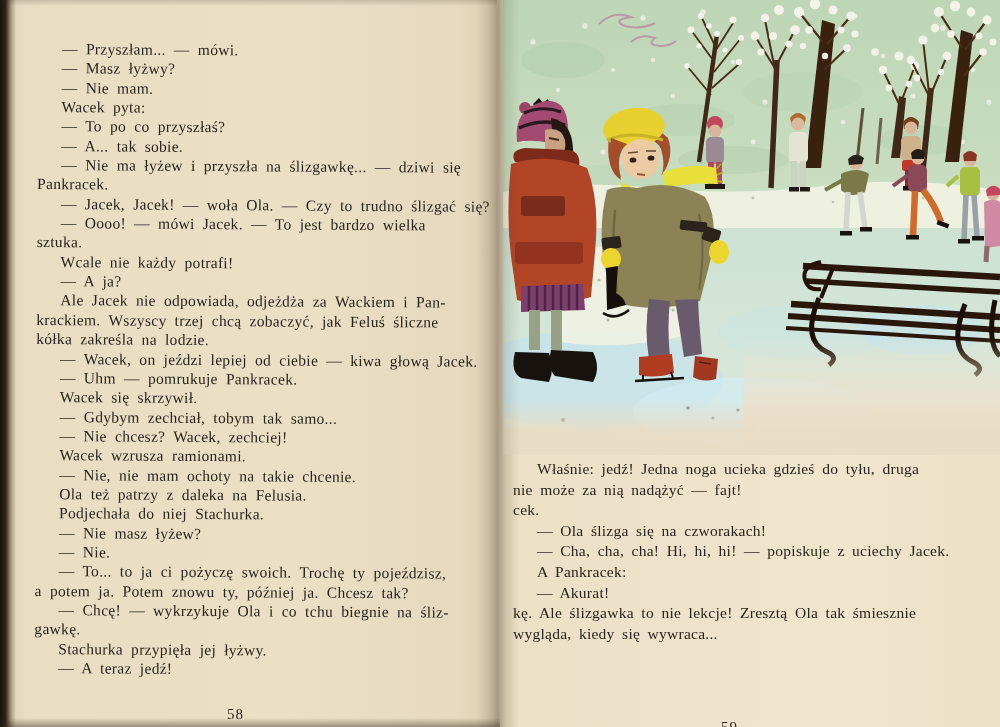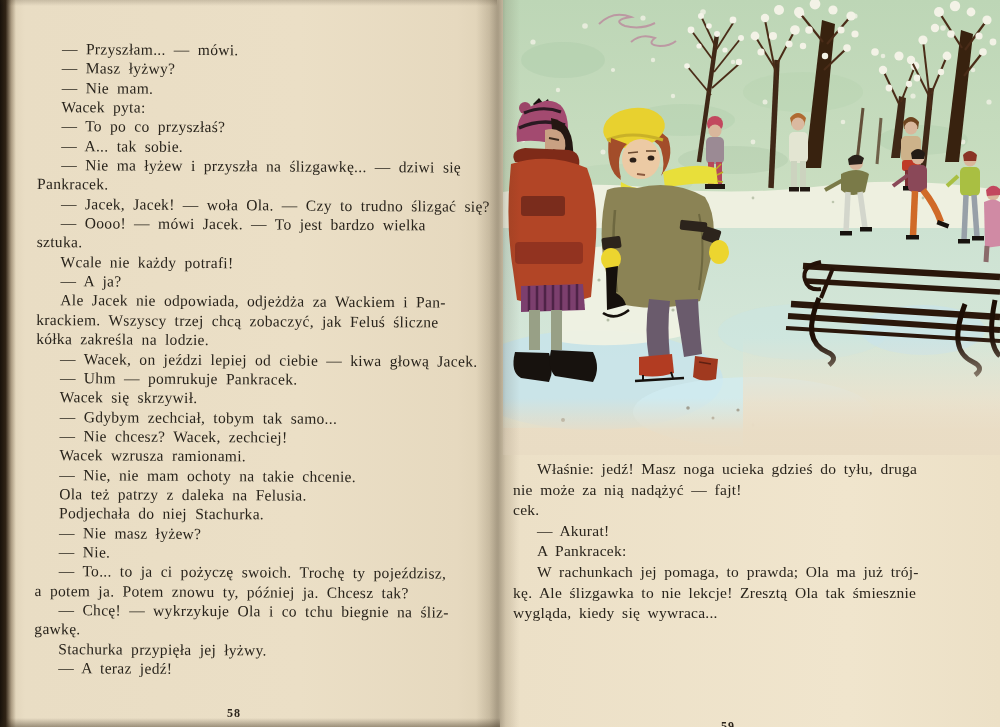--- a/index.html
+++ b/index.html
@@ -26,21 +26,21 @@
     word-spacing:4px;letter-spacing:0.3px;
     transform:rotate(0.35deg);transform-origin:0 0;
   }
   .right-text{
     left:16px;top:459px;width:438px;
     font-size:15.5px;line-height:20.6px;
     word-spacing:3.4px;letter-spacing:0.25px;
   }
   .tline.ind{padding-left:24px;}
   .pagenum{
-    position:absolute;font-weight:bold;font-size:12px;color:#2b241b;letter-spacing:1px;
+    position:absolute;font-weight:normal;font-size:15px;color:#2b241b;letter-spacing:1px;
   }
   .pn-left{left:227px;top:706px;}
   .pn-right{left:224px;top:719px;}
   .illustration{position:absolute;left:6px;top:0;width:497px;height:455px;display:block;}
   .gutter{
     position:absolute;left:476px;top:0;width:44px;height:727px;pointer-events:none;
     background:linear-gradient(90deg,rgba(60,45,25,0) 0%,rgba(60,45,25,0.14) 30%,rgba(38,27,13,0.30) 50%,rgba(60,45,25,0.12) 68%,rgba(60,45,25,0) 100%);
   }
   .edge-left{
     position:absolute;left:0;top:0;width:16px;height:727px;pointer-events:none;
@@ -485,26 +485,27 @@
         <path d="M196,362 L208,364" stroke="#5e2012" stroke-width="1.6" fill="none"></path>
       </g>
 
       <g>
         <rect x="240" y="338" width="257" height="117" fill="url(#fadeR)"></rect>
         <rect x="0" y="398" width="497" height="57" fill="url(#fadeB)"></rect>
       </g>
     </svg>
 
     <div class="textblock right-text">
-        <div class="tline ind">Właśnie: jedź! Masz noga ucieka gdzieś do tyłu, druga</div>
+        <div class="tline ind">Właśnie: jedź! Jedna noga ucieka gdzieś do tyłu, druga</div>
         <div class="tline">nie może za nią nadążyć — fajt!</div>
         <div class="tline">cek.</div>
+        <div class="tline ind">— Ola ślizga się na czworakach!</div>
+        <div class="tline ind">— Cha, cha, cha! Hi, hi, hi! — popiskuje z uciechy Jacek.</div>
+        <div class="tline ind">A Pankracek:</div>
         <div class="tline ind">— Akurat!</div>
-        <div class="tline ind">A Pankracek:</div>
-        <div class="tline ind">W rachunkach jej pomaga, to prawda; Ola ma już trój-</div>
         <div class="tline">kę. Ale ślizgawka to nie lekcje! Zresztą Ola tak śmiesznie</div>
         <div class="tline">wygląda, kiedy się wywraca...</div>
       </div>
     <div class="pagenum pn-right">59</div>
   </div>
 
   <div class="gutter"></div>
   <div class="edge-left"></div>
   <div class="edge-top"></div>
   <div class="edge-bottom"></div>

